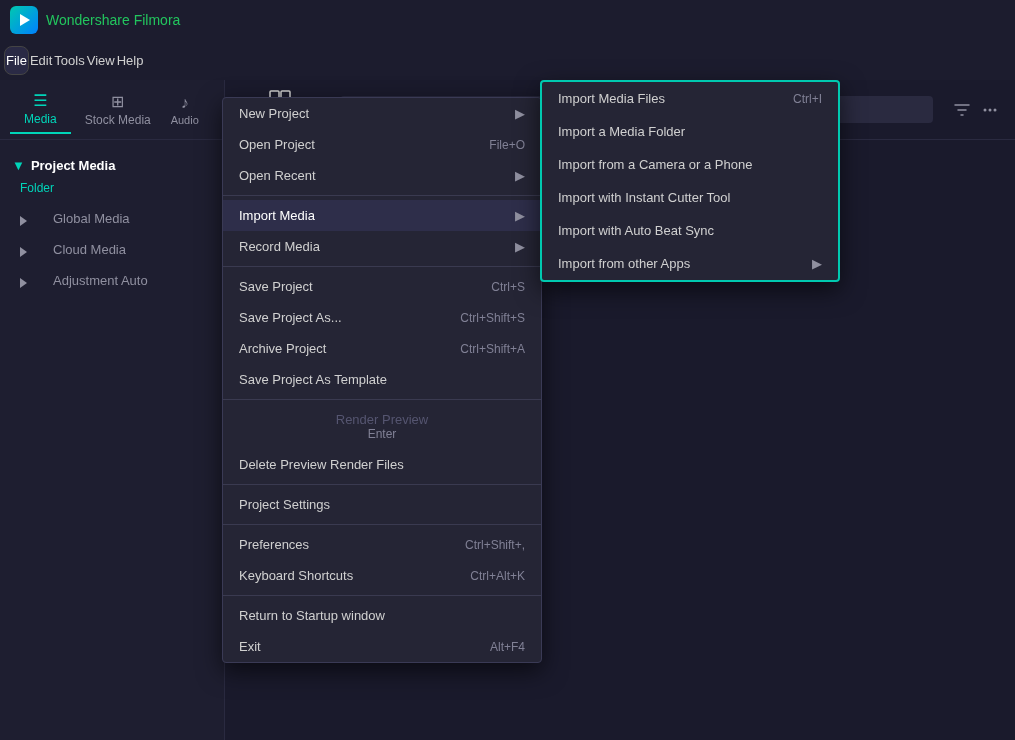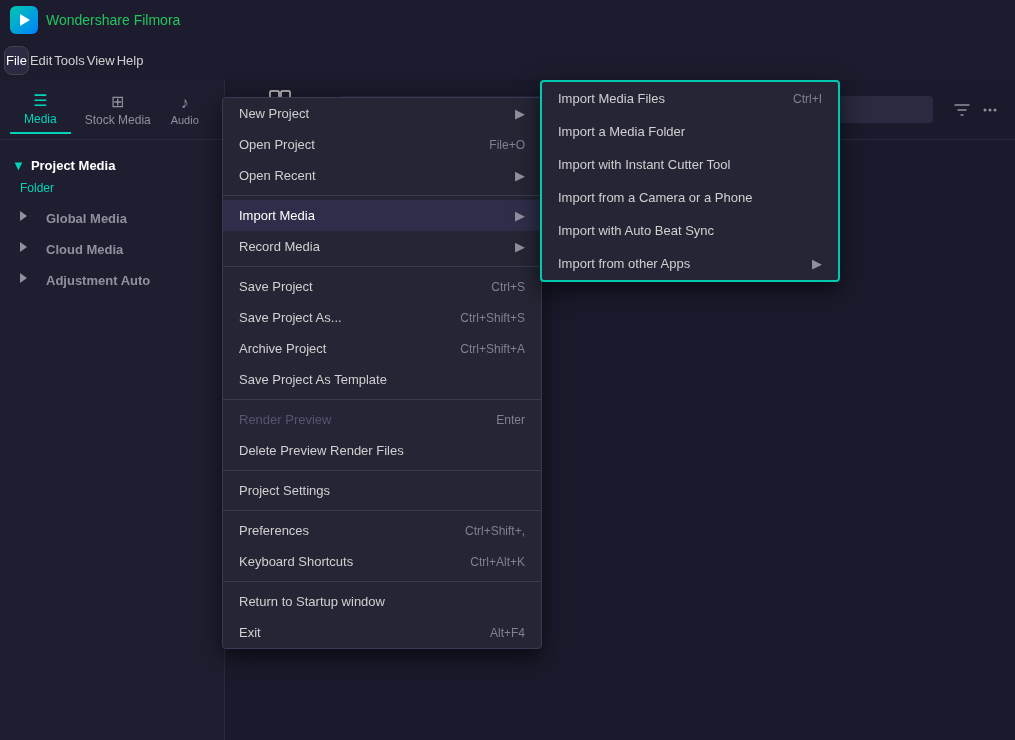--- a/index.html
+++ b/index.html
@@ -107,27 +107,26 @@
       display: flex;
       align-items: center;
       gap: 6px;
       color: #ffffff;
       font-weight: 600;
       font-size: 13px;
       padding: 8px 4px;
     }
     .sidebar-item-row {
       display: flex;
-      align-items: flex-start;
-      gap: 19px;
+      align-items: flex-end;
+      gap: 26px;
       padding: 8px 12px;
       cursor: pointer;
       color: #9090a0;
       font-size: 13px;
-      font-weight: bold;
     }
     .triangle {
       width: 0; height: 0;
       border-top: 5px solid transparent;
       border-bottom: 5px solid transparent;
       border-left: 7px solid #9090a0;
     }
 
     
     .content-area {
@@ -195,21 +194,21 @@
     .menu-dropdown-item {
       display: flex;
       align-items: center;
       justify-content: space-between;
       padding: 8px 16px;
       cursor: pointer;
       color: #d0d0d0;
       font-size: 13px;
     }
     .menu-dropdown-item.active-highlight { background: #2e2e4a; }
-    .menu-dropdown-item.disabled { color: #555570; cursor: default; }
+    .menu-dropdown-item.disabled { color: #555570; cursor: default; flex-direction: column; }
     .menu-dropdown-item .shortcut { color: #808095; font-size: 12px; }
     .menu-dropdown-item .arrow { color: #9090a0; }
     .menu-divider { height: 1px; background: #3a3a50; margin: 4px 0; }
 
     
     .import-submenu {
       position: absolute;
       top: 80px;
       left: 540px;
       width: 300px;
@@ -430,25 +429,25 @@
     <div class="submenu-item">
       <span>Import Media Files</span>
       <span class="shortcut">Ctrl+I</span>
     </div>
 
     <div class="submenu-item">
       <span>Import a Media Folder</span>
     </div>
 
     <div class="submenu-item">
+      <span>Import from a Camera or a Phone</span>
+    </div>
+
+    <div class="submenu-item">
       <span>Import with Instant Cutter Tool</span>
-    </div>
-
-    <div class="submenu-item">
-      <span>Import from a Camera or a Phone</span>
     </div>
 
     <div class="submenu-item">
       <span>Import with Auto Beat Sync</span>
     </div>
 
     <div class="submenu-item">
       <span>Import from other Apps</span>
       <span class="sub-arrow">▶</span>
     </div>

